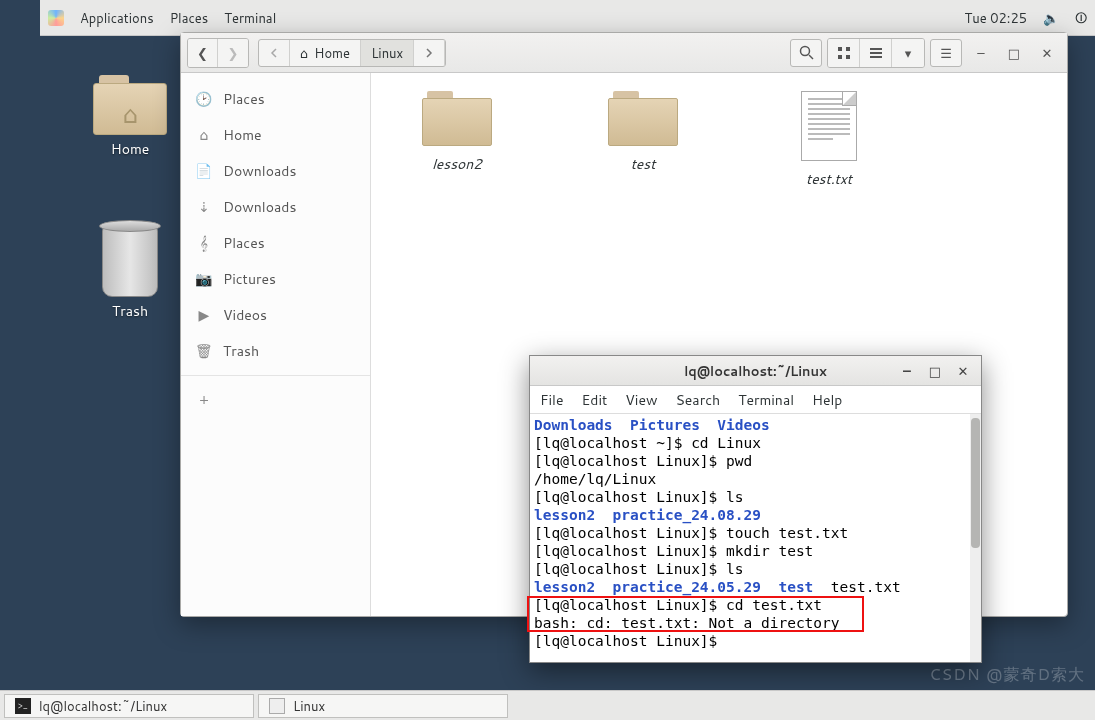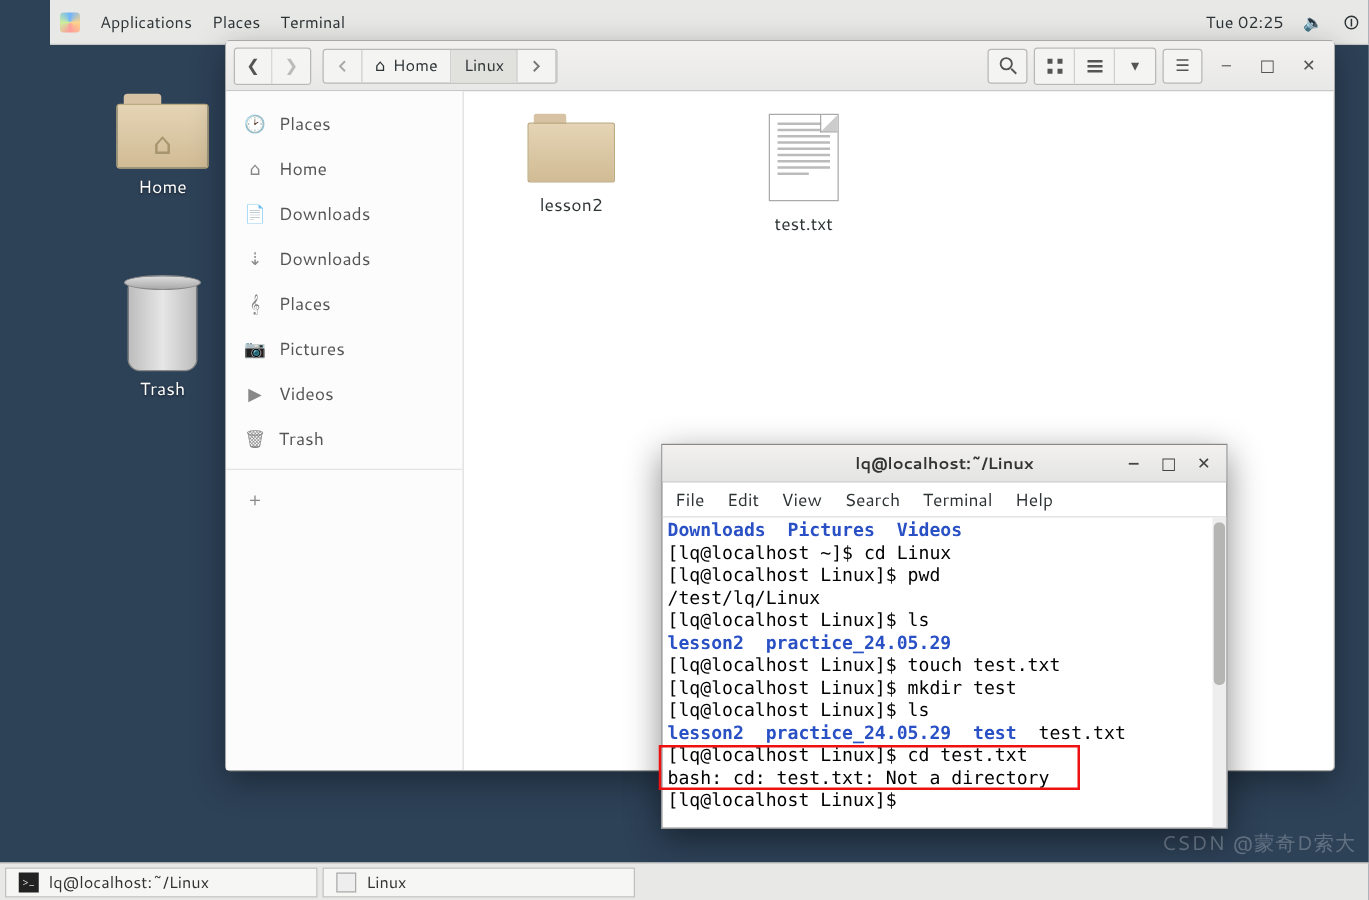--- a/index.html
+++ b/index.html
@@ -62,21 +62,21 @@
   .spacer { flex:1; }
   .toolbtn { width:32px; height:28px; border:1px solid #b8b8b6; border-radius:3px; background:#f4f4f3; display:flex; align-items:center; justify-content:center; color:#555; }
   .viewgroup { display:flex; border:1px solid #b8b8b6; border-radius:3px; overflow:hidden; }
   .viewgroup .toolbtn { border:none; border-right:1px solid #d0d0ce; border-radius:0; }
   .winctrl { width:28px; height:28px; display:flex; align-items:center; justify-content:center; color:#555; }
   .fw-body { flex:1; display:flex; }
   .sidebar { width:190px; border-right:1px solid #ddd; padding:8px 0; background:#fcfcfc; }
   .side-item { display:flex; align-items:center; gap:10px; padding:8px 14px; color:#555; font-size:14px; }
   .side-item .ic { width:18px; text-align:center; color:#888; }
   .side-sep { height:1px; background:#e4e4e4; margin:6px 0; }
-  .main-pane { flex:1; padding:18px 26px; display:flex; gap:66px; align-items:flex-start; }
+  .main-pane { flex:1; padding:18px 26px; display:flex; gap:66px; align-items:flex-start;font-style:italic; }
   .file-item { display:flex; flex-direction:column; align-items:center; gap:8px; width:120px; }
   .folder-sm { width:70px; height:55px; position:relative; }
   .folder-sm .tab { position:absolute; top:0; left:5px; width:26px; height:10px; background:#d7c3a4; border-radius:2px 2px 0 0; }
   .folder-sm .body { position:absolute; top:7px; left:0; right:0; bottom:0; background:linear-gradient(#e5d4b5,#d0bb94); border:1px solid #bba980; border-radius:2px; }
   .text-file { width:56px; height:70px; background:#fff; border:1px solid #aaa; position:relative; padding:6px; }
   .text-file .line { height:2px; background:#bbb; margin-bottom:3px; }
   .text-file .corner { position:absolute; top:0; right:0; width:14px; height:14px; background:linear-gradient(135deg,#fff 48%,#ccc 52%); border-left:1px solid #aaa; border-bottom:1px solid #aaa;}
   .file-lbl { color:#2e3436; font-size:14px; }
   
   .termwin {
@@ -233,20 +233,27 @@
     </div>
     <div class="main-pane">
       <div class="file-item">
         <div class="folder-sm">
             <div class="tab"></div>
             <div class="body"></div>
           </div>
         <div class="file-lbl">lesson2</div>
       </div>
       <div class="file-item">
+        <div class="folder-sm">
+            <div class="tab"></div>
+            <div class="body"></div>
+          </div>
+        <div class="file-lbl">test</div>
+      </div>
+      <div class="file-item">
         <div class="text-file">
             <div class="corner"></div>
             <div class="line"></div>
             <div class="line"></div>
             <div class="line"></div>
             <div class="line"></div>
             <div class="line"></div>
             <div class="line"></div>
             <div class="line"></div>
             <div class="line"></div>
@@ -272,23 +279,23 @@
     <span>Edit</span>
     <span>View</span>
     <span>Search</span>
     <span>Terminal</span>
     <span>Help</span>
   </div>
   <div class="term-body">
     <pre id="term-pre"><span class="blue">Downloads  Pictures  Videos</span>
 <span>[lq@localhost ~]$ cd Linux</span>
 <span>[lq@localhost Linux]$ pwd</span>
-<span>/test/lq/Linux</span>
+<span>/home/lq/Linux</span>
 <span>[lq@localhost Linux]$ ls</span>
-<span class="blue">lesson2  practice_24.05.29</span>
+<span class="blue">lesson2  practice_24.08.29</span>
 <span>[lq@localhost Linux]$ touch test.txt</span>
 <span>[lq@localhost Linux]$ mkdir test</span>
 <span>[lq@localhost Linux]$ ls</span>
 <span class="blue">lesson2  practice_24.05.29  test</span><span>  test.txt</span>
 <span>[lq@localhost Linux]$ cd test.txt</span>
 <span>bash: cd: test.txt: Not a directory</span>
 <span>[lq@localhost Linux]$ </span>
 </pre>
     <div class="term-scroll">
         <div class="thumb"></div>

